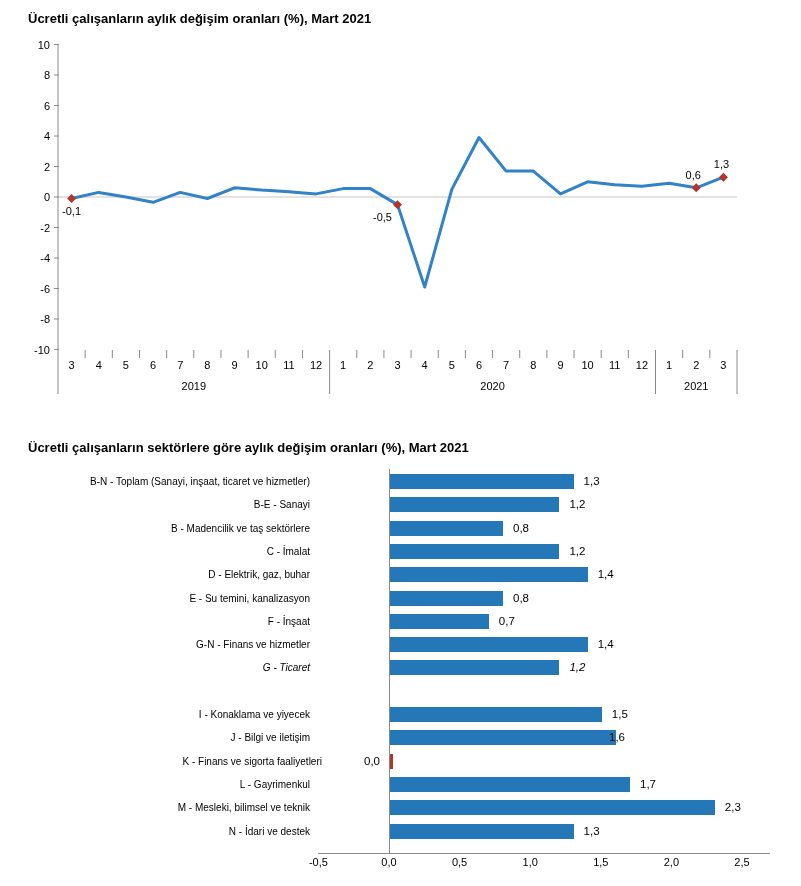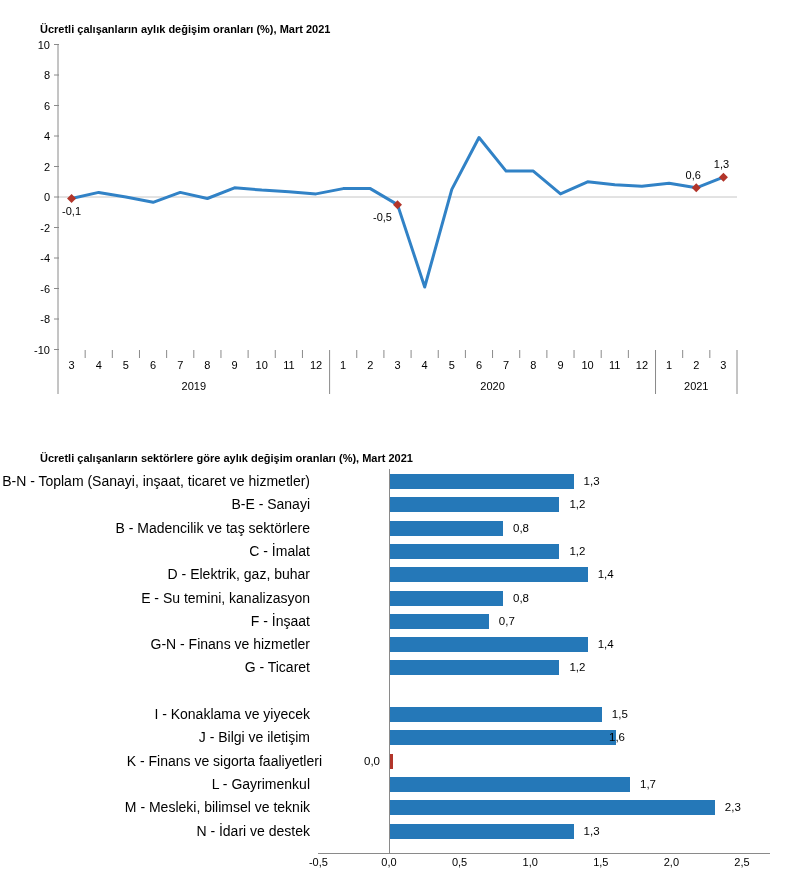--- a/index.html
+++ b/index.html
@@ -1,32 +1,32 @@
 <!DOCTYPE html>
 <html><head>
 <meta charset="utf-8">
 <style>
   html,body { margin:0; padding:0; background:#fff; }
   .page {
     position:relative; width:801px; height:886px; background:#ffffff;
     font-family:"Liberation Sans", sans-serif; color:#000; overflow:hidden;
   }
   .chart-title {
-    position:absolute; left:28px; margin:12px;
-    font-size:11px; font-weight:bold; white-space:nowrap;
+    position:absolute; left:28px; margin:0;
+    font-size:13px; font-weight:bold; white-space:nowrap;
   }
   #line-title { top:11px; }
   #bar-title  { top:440px; }
   #line-svg { position:absolute; left:0; top:0; }
   #line-svg text { font-family:"Liberation Sans", sans-serif; fill:#000000; }
   #bar-rows { position:absolute; left:0; top:470px; width:801px; height:376px; }
   .bar-row { position:absolute; left:0; width:801px; height:23px; }
   .bar-category-label {
     position:absolute; left:0; right:491px; top:0;
-    text-align:right; font-size:14px; line-height:23px; white-space:nowrap;
+    text-align:right; font-size:10px; line-height:23px; white-space:nowrap;
   }
   .bar { position:absolute; left:390px; top:4px; height:15px; }
   .bar-value-label { position:absolute; top:0; font-size:11.5px; line-height:23px; white-space:nowrap; }
   .bar-value-label.zero { left:352px; width:28px; text-align:right; }
   #bar-zero-line { position:absolute; left:389px; top:469px; width:1px; height:384px; background:#8a8a8a; }
   #bar-axis-line { position:absolute; left:318px; top:853px; width:452px; height:1px; background:#8a8a8a; }
   #bar-ticks { position:absolute; left:0; top:856px; width:801px; height:18px; }
   .x-tick-label { position:absolute; top:0; width:44px; text-align:center; font-size:11px; }
 </style>
 </head>
@@ -162,21 +162,21 @@
       <div class="bar-row" style="top: 139.8px;">
         <div class="bar-category-label">F - İnşaat</div>
         <div class="bar" style="width: 98.8px; background: rgb(37, 120, 184);"></div>
         <div class="bar-value-label" style="left: 498.8px;">0,7</div>
       </div>
       <div class="bar-row" style="top: 163.1px;">
         <div class="bar-category-label">G-N - Finans ve hizmetler</div>
         <div class="bar" style="width: 197.7px; background: rgb(37, 120, 184);"></div>
         <div class="bar-value-label" style="left: 597.7px;">1,4</div>
       </div>
-      <div class="bar-row" style="top: 186.4px;">
+      <div class="bar-row" style="top: 186.4px; font-style: italic;">
         <div class="bar-category-label">G - Ticaret</div>
         <div class="bar" style="width: 169.4px; background: rgb(37, 120, 184);"></div>
         <div class="bar-value-label" style="left: 569.4px;">1,2</div>
       </div>
       <div class="bar-row" style="top: 233px;">
         <div class="bar-category-label">I - Konaklama ve yiyecek</div>
         <div class="bar" style="width: 211.8px; background: rgb(37, 120, 184);"></div>
         <div class="bar-value-label" style="left: 611.8px;">1,5</div>
       </div>
       <div class="bar-row" style="top: 256.3px;">

